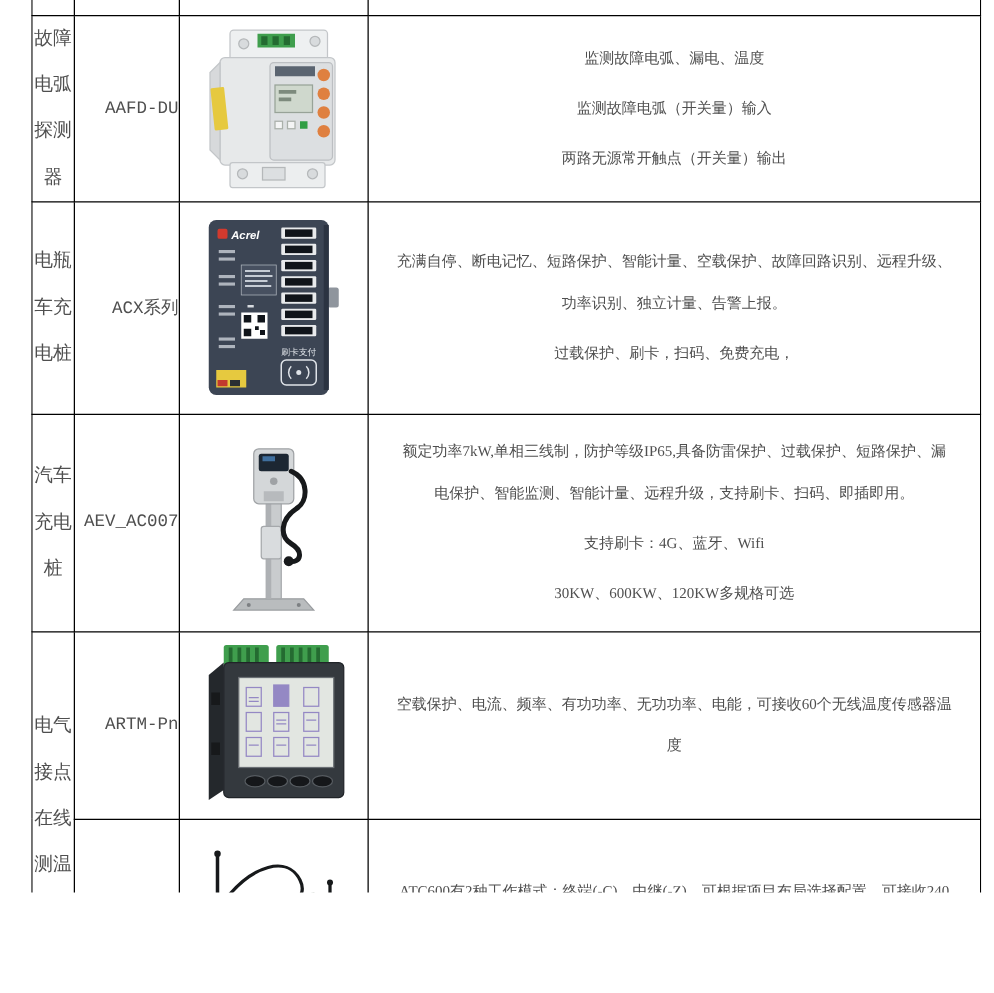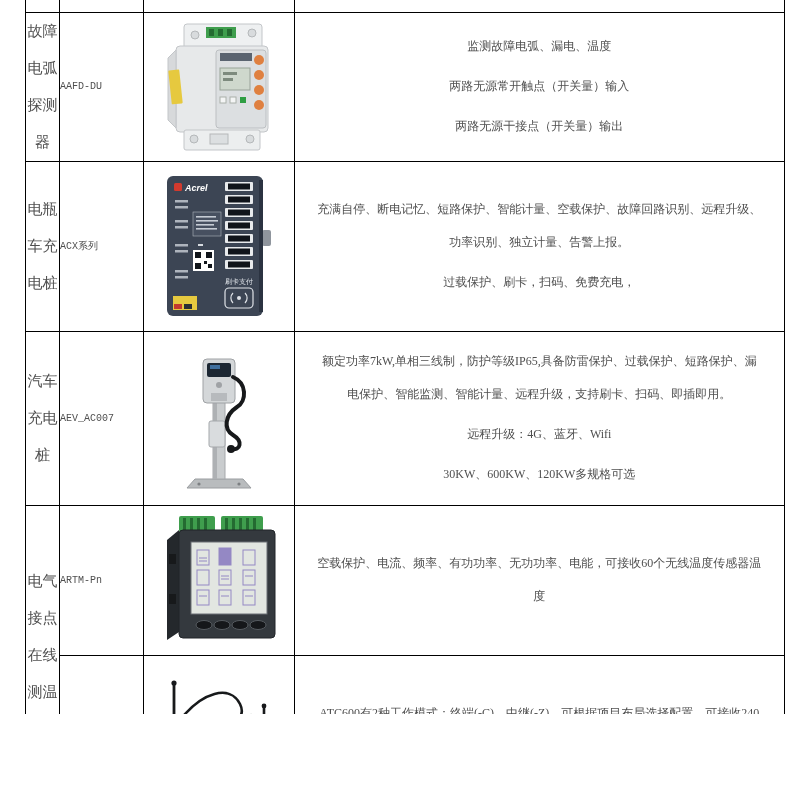--- a/index.html
+++ b/index.html
@@ -3,21 +3,21 @@
 <meta charset="utf-8">
 <style>
   html,body{margin:0;padding:0;background:#ffffff;}
   body{width:795px;height:794px;overflow:hidden;position:relative;
        font-family:"Liberation Serif",serif;color:#4f4f4f;}
   .sheet{position:absolute;left:25px;top:0;width:760px;height:714px;overflow:hidden;}
   table{border-collapse:collapse;table-layout:fixed;}
   td{border:1px solid #000;padding:0;vertical-align:middle;overflow:hidden;}
   tr.stub td{border-top:none;}
   td.cat{text-align:center;white-space:pre-line;line-height:37px;font-size:15px;}
-  td.model{text-align:left;font-size:10px;font-family:"Liberation Mono","Liberation Serif",monospace;}
+  td.model{text-align:right;font-size:14px;font-family:"Liberation Mono","Liberation Serif",monospace;}
   td.img{text-align:left;}
   td.img svg{display:block;margin:0 auto;}
   td.desc{text-align:center;font-size:12px;padding:0 22px;}
   td.desc p{line-height:33px;margin:7px 0;}
 </style>
 </head>
 <body>
 
 <div class="sheet">
 <table>
@@ -67,22 +67,22 @@
         <rect x="76" y="79" width="6" height="6" fill="#f4f5f5" stroke="#aab0aa"></rect>
         <rect x="86" y="79" width="6" height="6" fill="#2f9e43"></rect>
         <rect x="30" y="112" width="76" height="20" rx="2" fill="#eceeef" stroke="#c3c6c9"></rect>
         <rect x="56" y="116" width="18" height="10" fill="#dcdfe1" stroke="#b5b8ba"></rect>
         <circle cx="40" cy="121" r="4" fill="#d8dbdd" stroke="#b5b8ba"></circle>
         <circle cx="96" cy="121" r="4" fill="#d8dbdd" stroke="#b5b8ba"></circle>
       </svg>
     </td>
     <td class="desc">
       <p>监测故障电弧、漏电、温度</p>
-      <p>两路无源常开触点（开关量）输入</p>
-      <p>两路无源干接点（开关量）输出</p>
+      <p>监测故障电弧（开关量）输入</p>
+      <p>两路无源常开触点（开关量）输出</p>
     </td>
   </tr>
 
   <tr style="height:170px">
     <td class="cat">电瓶
 车充
 电桩</td>
     <td class="model">ACX系列</td>
     <td class="img">
       <svg width="108" height="144" viewBox="0 0 108 144">
@@ -163,21 +163,21 @@
         <rect x="48" y="20" width="24" height="14" rx="2" fill="#1c2733"></rect>
         <rect x="51" y="22" width="10" height="4" fill="#3f6f9e"></rect>
         <circle cx="60" cy="42" r="3" fill="#9fa2a5"></circle>
         <rect x="52" y="50" width="16" height="8" fill="#b7babd"></rect>
         <path d="M74 34 C 88 40, 88 58, 78 64 C 66 72, 64 86, 74 92 C 84 98, 82 108, 72 106" fill="none" stroke="#17191b" stroke-width="4" stroke-linecap="round"></path>
         <circle cx="72" cy="106" r="4" fill="#17191b"></circle>
       </svg>
     </td>
     <td class="desc">
       <p>额定功率7kW,单相三线制，防护等级IP65,具备防雷保护、过载保护、短路保护、漏电保护、智能监测、智能计量、远程升级，支持刷卡、扫码、即插即用。</p>
-      <p>远程升级：4G、蓝牙、Wifi</p>
+      <p>支持刷卡：4G、蓝牙、Wifi</p>
       <p>30KW、600KW、120KW多规格可选</p>
     </td>
   </tr>
 
   <tr style="height:150px">
     <td class="cat" rowspan="2">电气
 接点
 在线
 测温
 装置</td>

